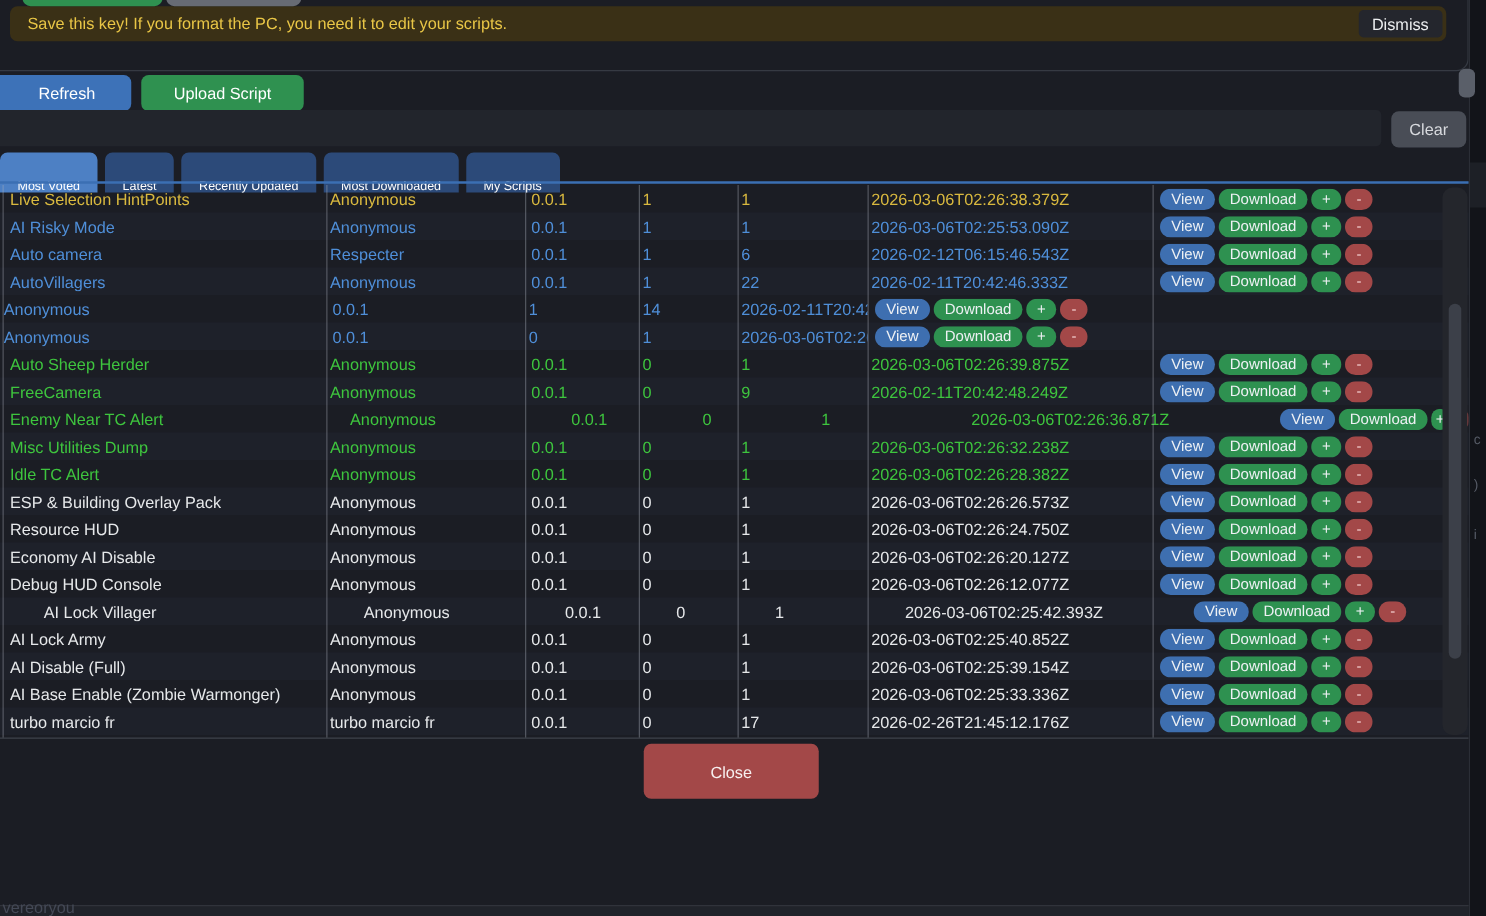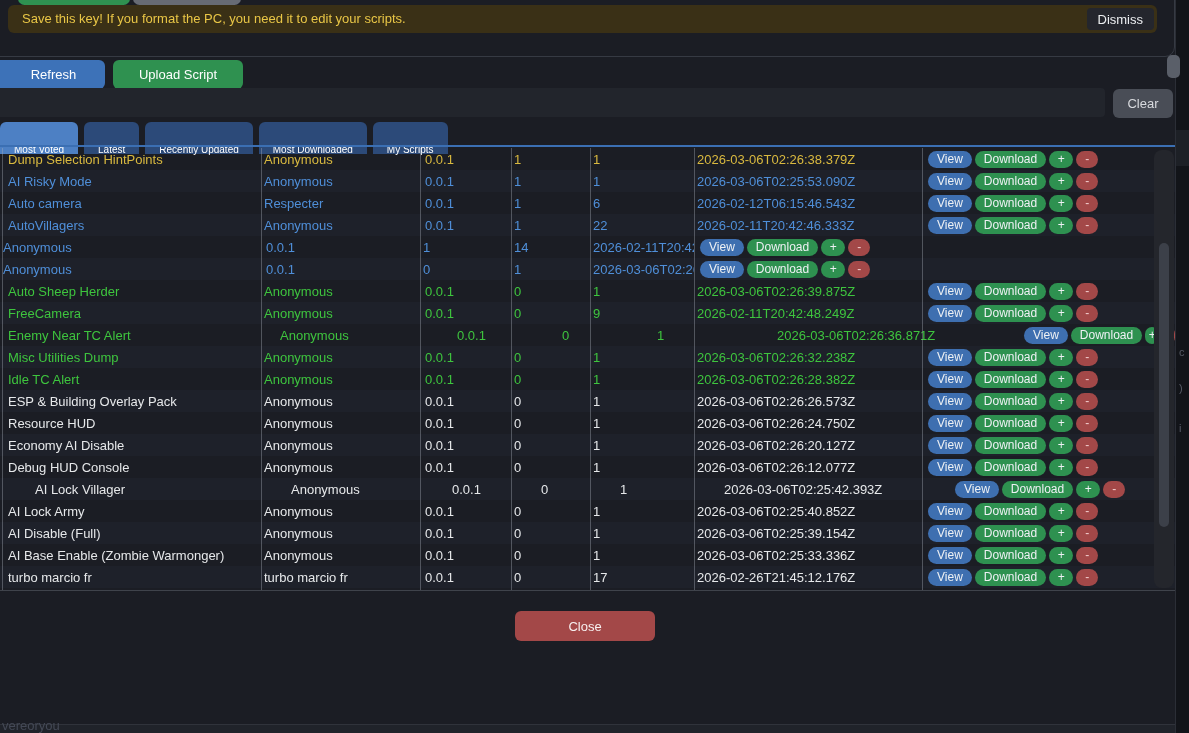--- a/index.html
+++ b/index.html
@@ -55,22 +55,22 @@
   .pill-minus { background:#a34848; width:22px; padding:0; color:#f2cccc; }
 
   .vline { top:148px; width:1px; height:442px; background:rgba(170,176,186,0.38); z-index:4; }
   .table-bottom-border { left:0; top:590px; width:1175px; height:1px; background:#3f434b; }
 
   .scroll-track { left:1154px; top:150px; width:20px; height:438px; background:#24262c;
     border-radius:8px; z-index:5; }
   .scroll-thumb { left:1159px; top:243px; width:10px; height:284px; background:#3c4049;
     border-radius:5px; z-index:6; }
 
-  .btn-close { left:515px; top:595px; width:140px; height:30px; background:#a34848;
-    color:#f7f0f0;margin-top:16px; }
+  .btn-close { left:515px; top:595px; width:140px; height:44px; background:#a34848;
+    color:#f7f0f0; }
 
   .bottom-bar { left:0; top:724px; width:1189px; height:9px; background:#20232a;
     border-top:1px solid #30333b; }
   .watermark { left:2px; top:718px; color:#444956; font-size:13px; z-index:2; }
 
   .right-strip { left:1175px; top:0; width:14px; height:733px; background:#121419;
     border-left:1px solid #2b2e36; z-index:1; }
   .strip-block { left:1176px; top:130px; width:13px; height:36px; background:#1d2026; z-index:2; }
   .strip-glyph { left:1179px; color:#565b66; font-size:11px; z-index:2; }
   .edge-thumb { left:1167px; top:55px; width:13px; height:23px; background:#5a5f69;
@@ -98,21 +98,21 @@
     <div class="tab active">Most Voted</div>
     <div class="tab">Latest</div>
     <div class="tab">Recently Updated</div>
     <div class="tab">Most Downloaded</div>
     <div class="tab">My Scripts</div>
   </div>
 <div class="abs tab-underline"></div>
 
 <div class="abs table-body">
     <div class="srow" style="color: rgb(217, 185, 63);">
-      <div class="cell c-name">Dump Selection HintPoints</div>
+      <div class="cell c-name">Live Selection HintPoints</div>
       <div class="cell c-author">Anonymous</div>
       <div class="cell c-version">0.0.1</div>
       <div class="cell c-votes">1</div>
       <div class="cell c-downloads">1</div>
       <div class="cell c-updated">2026-03-06T02:26:38.379Z</div>
       <div class="cell c-actions">
         <button class="pill pill-view">View</button>
         <button class="pill pill-dl">Download</button>
         <button class="pill pill-plus">+</button>
         <button class="pill pill-minus">-</button>

